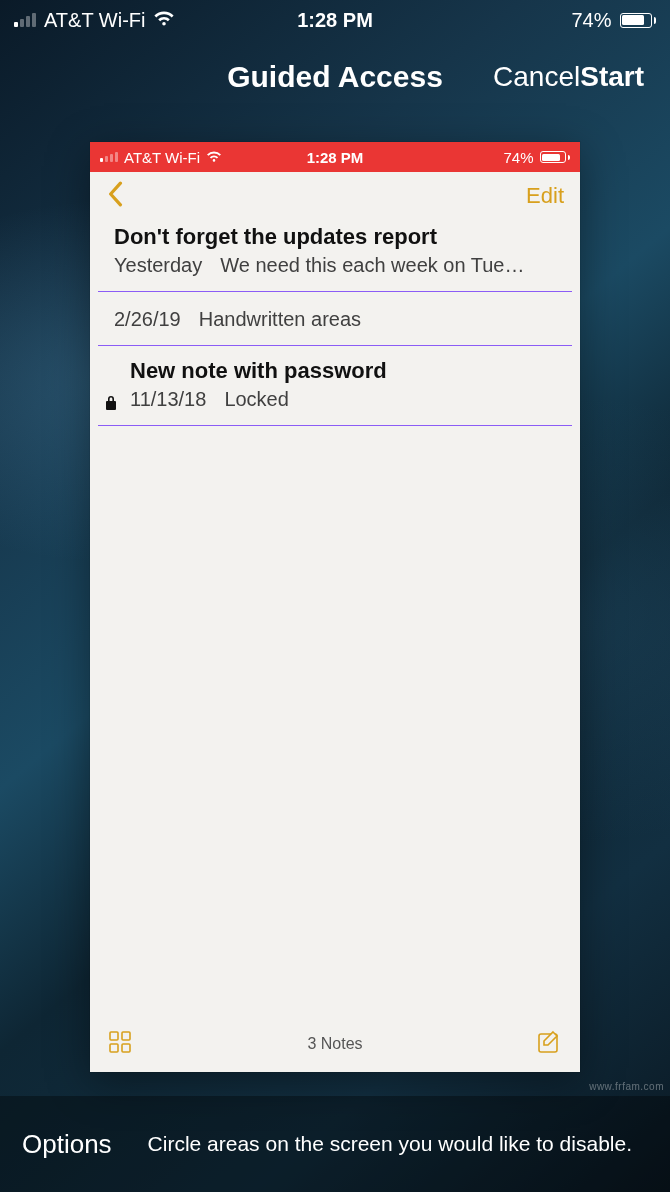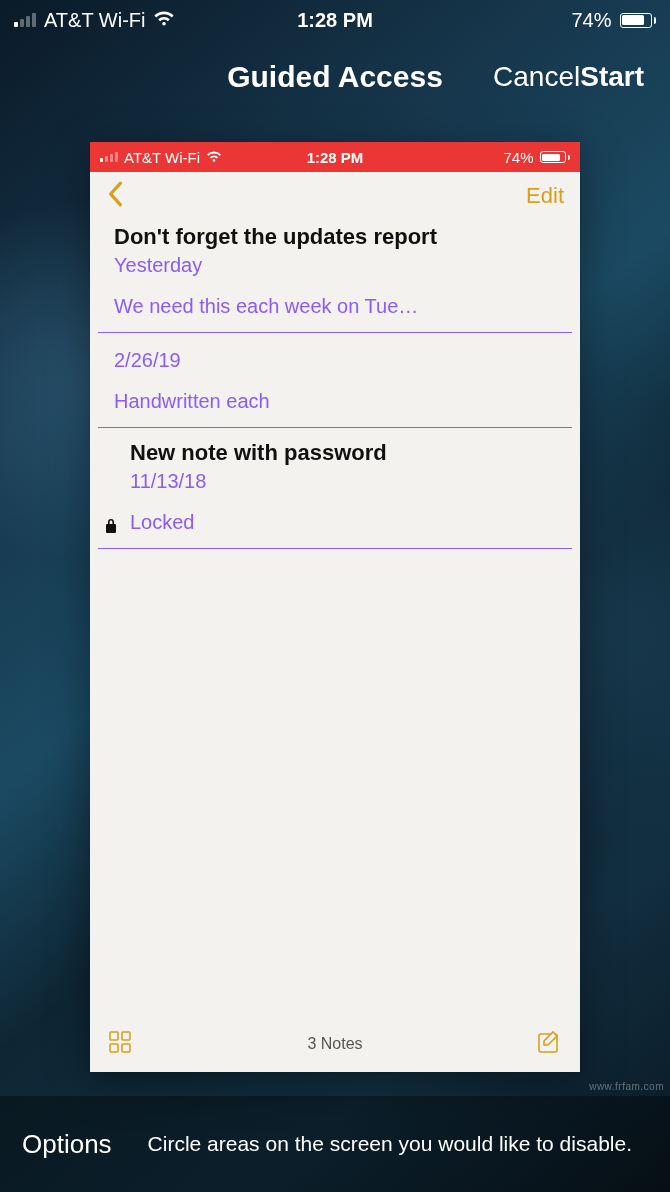--- a/index.html
+++ b/index.html
@@ -70,21 +70,21 @@
   .notes-nav .back svg { width: 18px; height: 26px; }
   .notes-nav .edit { font-size: 22px; font-weight: 400; }
 
   .notes-title { font-size: 36px; font-weight: 800; color: #111; padding: 10px 24px 16px; letter-spacing: 0.2px; }
 
   .note-list { padding: 0 8px; }
   .note-row { padding: 12px 16px 14px; border-bottom: 1px solid #8b5cf6; position: relative; }
   .note-row:first-child { padding-top: 4px; }
   .note-row:last-child { }
   .note-row .row-title { font-size: 22px; font-weight: 700; color: #111; display: flex; align-items: center; gap: 10px; }
-  .note-row .row-sub { font-size: 20px; color: #8b5cf6; margin-top: 4px; display: flex; gap: 18px; white-space: nowrap; overflow: hidden; flex-direction: column; }
+  .note-row .row-sub { font-size: 20px; color: #404040; margin-top: 4px; display: flex; gap: 18px; white-space: nowrap; overflow: hidden; }
   .note-row .row-sub .date { flex-shrink: 0; }
   .note-row .row-sub .summary { overflow: hidden; text-overflow: ellipsis; }
   .note-row.with-lock { padding-left: 4px; }
   .lock-container { display: flex; align-items: flex-end; gap: 10px; }
   .lock-icon-col { width: 18px; display: flex; justify-content: center; padding-top: 6px; }
   .lock-icon-col svg { width: 14px; height: 16px; fill: #111; }
   .lock-content { flex: 1; }
 
   .notes-bottom {
     margin-top: auto; height: 56px; display: flex; align-items: center;
@@ -188,21 +188,21 @@
         <div class="row-title">Don't forget the updates report</div>
         <div class="row-sub">
           <span class="date">Yesterday</span>
           <span class="summary">We need this each week on Tue…</span>
         </div>
       </div>
 
       <div class="note-row">
         <div class="row-sub">
           <span class="date">2/26/19</span>
-          <span class="summary">Handwritten each</span>
+          <span class="summary">Handwritten areas</span>
         </div>
       </div>
 
       <div class="note-row with-lock">
         <div class="lock-container">
           <div class="lock-icon-col">
             <svg viewBox="0 0 14 16">
                 <path d="M4 6V4a3 3 0 016 0v2h1a1 1 0 011 1v7a1 1 0 01-1 1H3a1 1 0 01-1-1V7a1 1 0 011-1h1zm1.6 0h2.8V4a1.4 1.4 0 00-2.8 0v2z"></path>
               </svg>
           </div>

